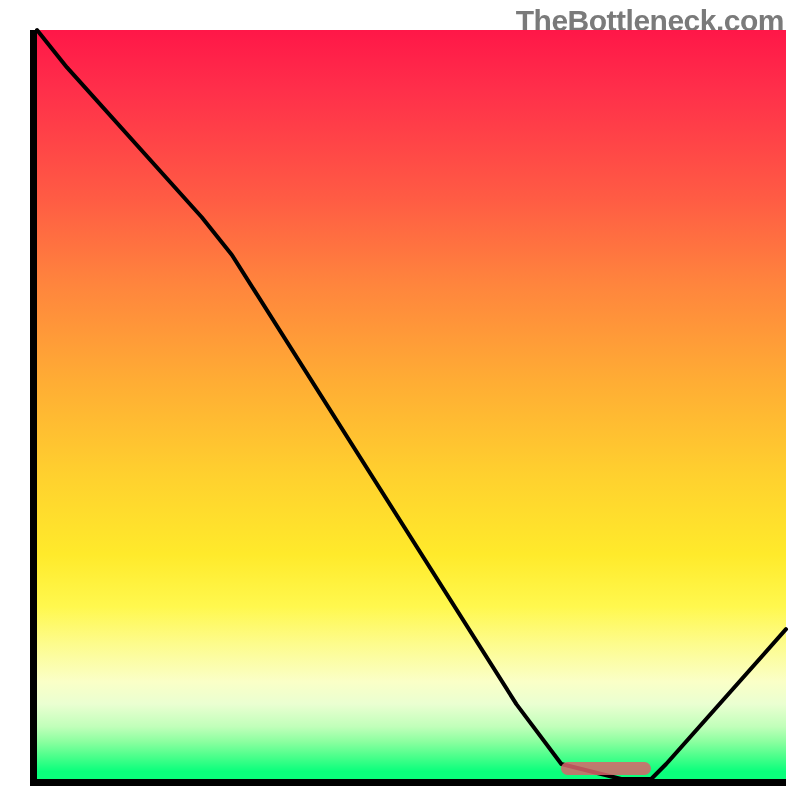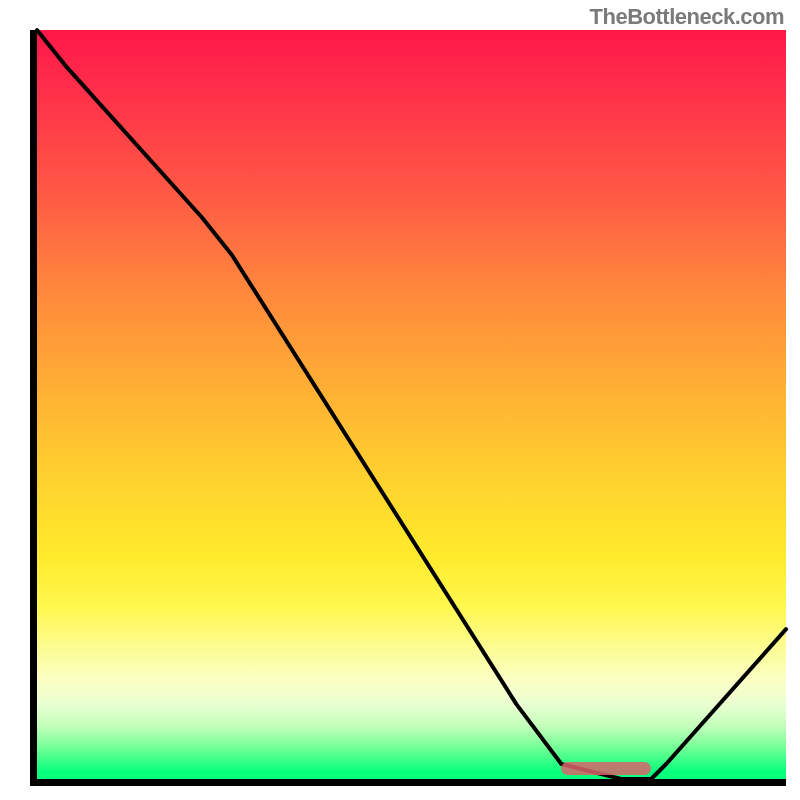--- a/index.html
+++ b/index.html
@@ -13,21 +13,21 @@
   }
   .frame {
     position: relative;
     width: 800px;
     height: 800px;
   }
   .attribution {
     position: absolute;
     top: 4px;
     right: 16px;
-    font-size: 22px;
+    font-size: 30px;
     font-weight: bold;
     letter-spacing: -0.5px;
     color: #7a7a7a;
   }
   .plot-area {
     position: absolute;
     left: 30px;
     top: 30px;
     width: 756px;
     height: 756px;

